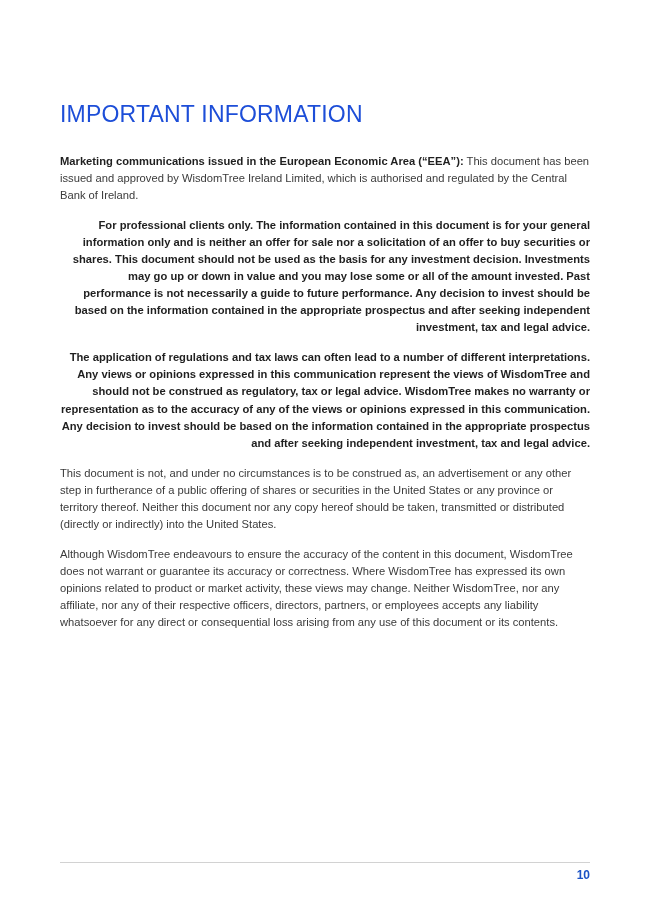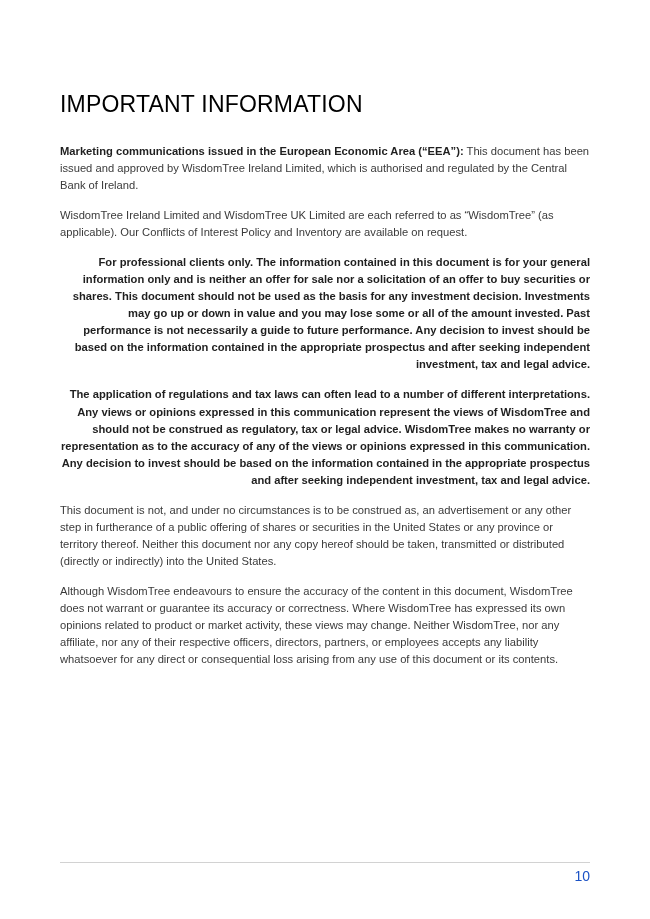--- a/index.html
+++ b/index.html
@@ -25,25 +25,25 @@
     padding: 0;
     background: #ffffff;
   }
   .content {
     position: absolute;
     left: 60px;
     top: 86px;
     width: 530px;
   }
   .page-title {
-    color: #000000;
+    color: #1d4ed8;
     font-size: 23px;
     font-weight: 400;
     letter-spacing: 0.2px;
-    margin: 6px 0 26px 0;
+    margin: 16px 0 26px 0;
     line-height: 1.1;
   }
   p.para {
     font-size: 11.2px;
     line-height: 1.52;
     margin: 0 0 13px 0;
     color: #3a3a3a;
     text-align: left;
   }
   p.para.bold {
@@ -60,35 +60,34 @@
     left: 60px;
     top: 862px;
     width: 530px;
     height: 1px;
     background: #d2d2d2;
   }
   .page-number {
     position: absolute;
     right: 60px;
     top: 868px;
-    font-size: 14px;
-    font-weight: normal;
+    font-size: 12px;
+    font-weight: bold;
     color: #1b52c5;
     text-align: right;
   }
 </style>
 </head>
 <body>
 
 <div class="page">
   <div class="content">
     <h1 class="page-title">IMPORTANT INFORMATION</h1>
     <div id="paragraphs">
         <p class="para"><span class="lead">Marketing communications issued in the European Economic Area (“EEA”):</span><span> This document has been issued and approved by WisdomTree Ireland Limited, which is authorised and regulated by the Central Bank of Ireland.</span></p>
-        <p class="para">WisdomTree Ireland Limited and WisdomTree UK Limited are each referred to as “WisdomTree” (as applicable). Our Conflicts of Interest Policy and Inventory are available on request.</p>
         <p class="para bold">For professional clients only. The information contained in this document is for your general information only and is neither an offer for sale nor a solicitation of an offer to buy securities or shares. This document should not be used as the basis for any investment decision. Investments may go up or down in value and you may lose some or all of the amount invested. Past performance is not necessarily a guide to future performance. Any decision to invest should be based on the information contained in the appropriate prospectus and after seeking independent investment, tax and legal advice.</p>
         <p class="para bold">The application of regulations and tax laws can often lead to a number of different interpretations. Any views or opinions expressed in this communication represent the views of WisdomTree and should not be construed as regulatory, tax or legal advice. WisdomTree makes no warranty or representation as to the accuracy of any of the views or opinions expressed in this communication. Any decision to invest should be based on the information contained in the appropriate prospectus and after seeking independent investment, tax and legal advice.</p>
         <p class="para">This document is not, and under no circumstances is to be construed as, an advertisement or any other step in furtherance of a public offering of shares or securities in the United States or any province or territory thereof. Neither this document nor any copy hereof should be taken, transmitted or distributed (directly or indirectly) into the United States.</p>
         <p class="para">Although WisdomTree endeavours to ensure the accuracy of the content in this document, WisdomTree does not warrant or guarantee its accuracy or correctness. Where WisdomTree has expressed its own opinions related to product or market activity, these views may change. Neither WisdomTree, nor any affiliate, nor any of their respective officers, directors, partners, or employees accepts any liability whatsoever for any direct or consequential loss arising from any use of this document or its contents.</p>
       </div>
   </div>
   <div class="footer-rule"></div>
   <div class="page-number">10</div>
 </div>
 

